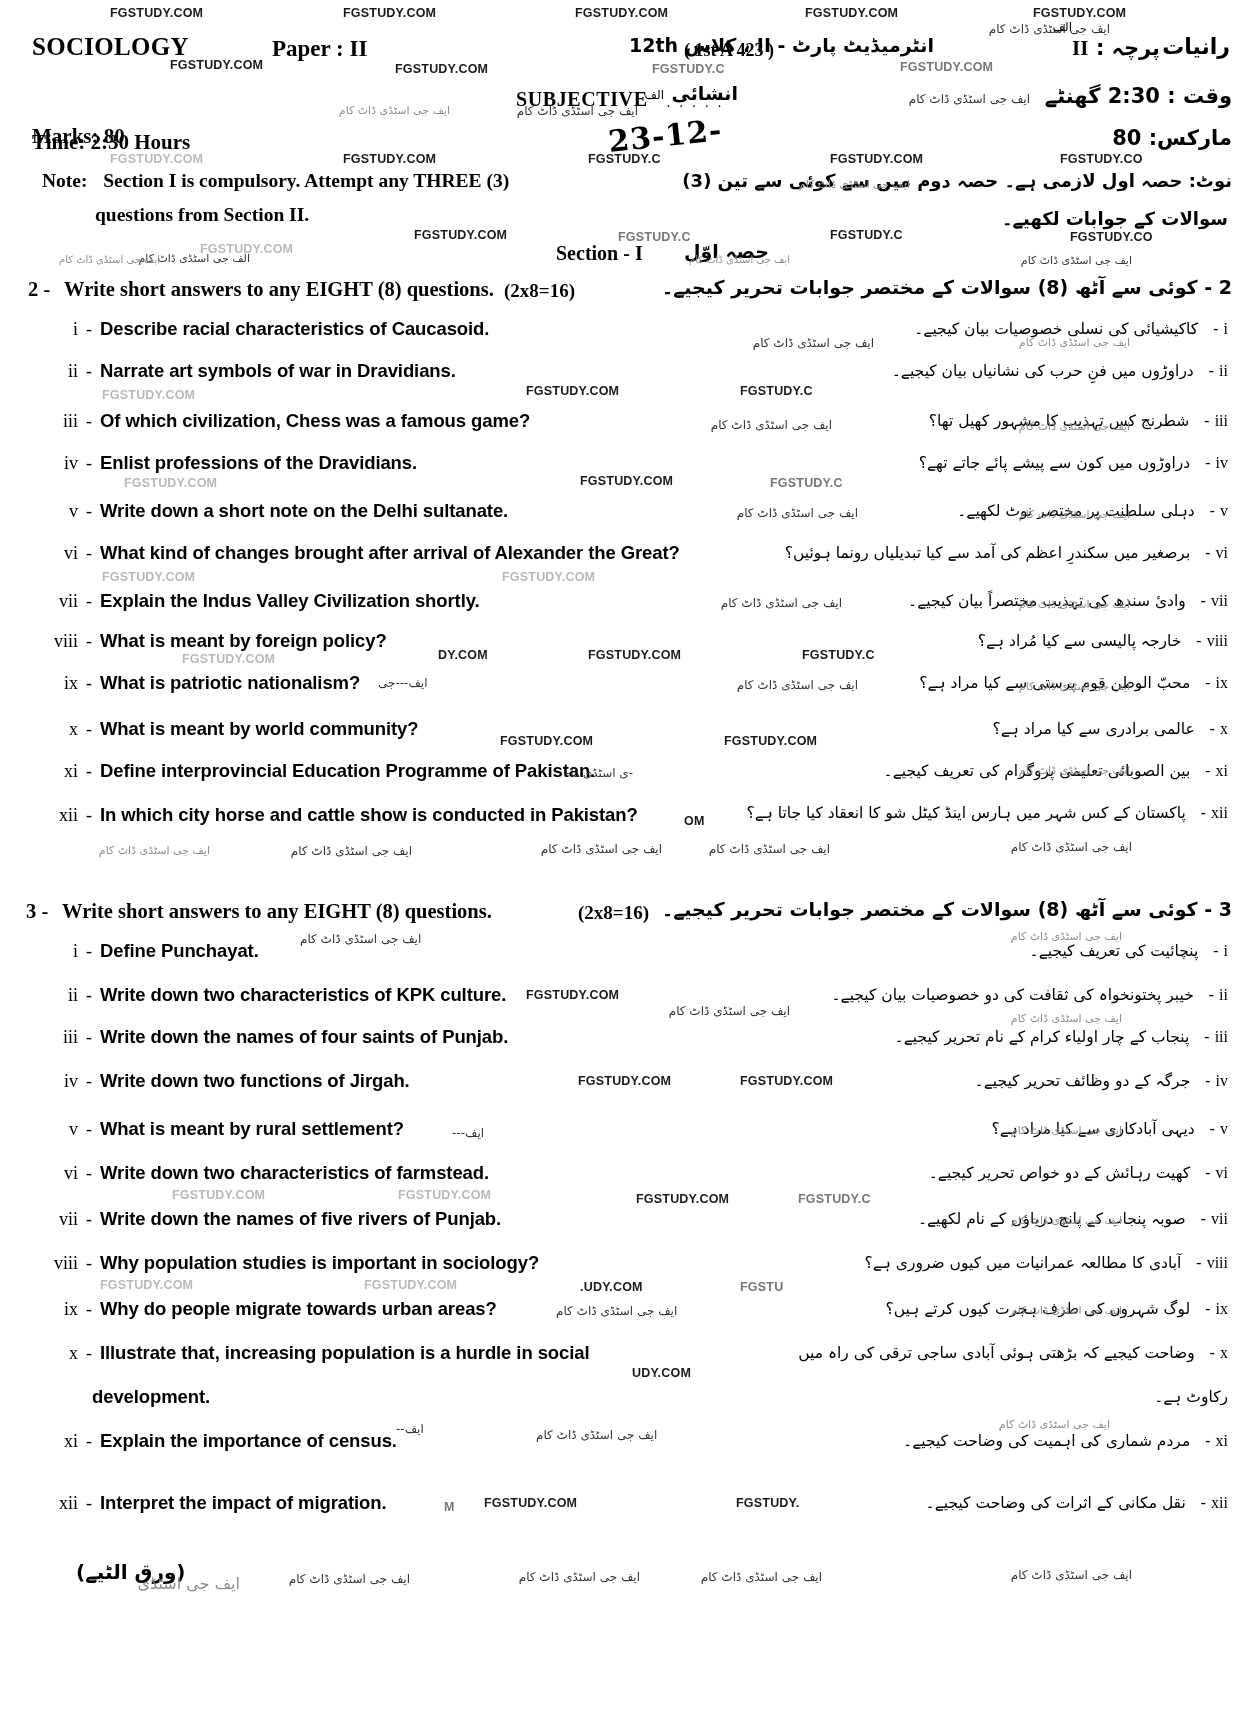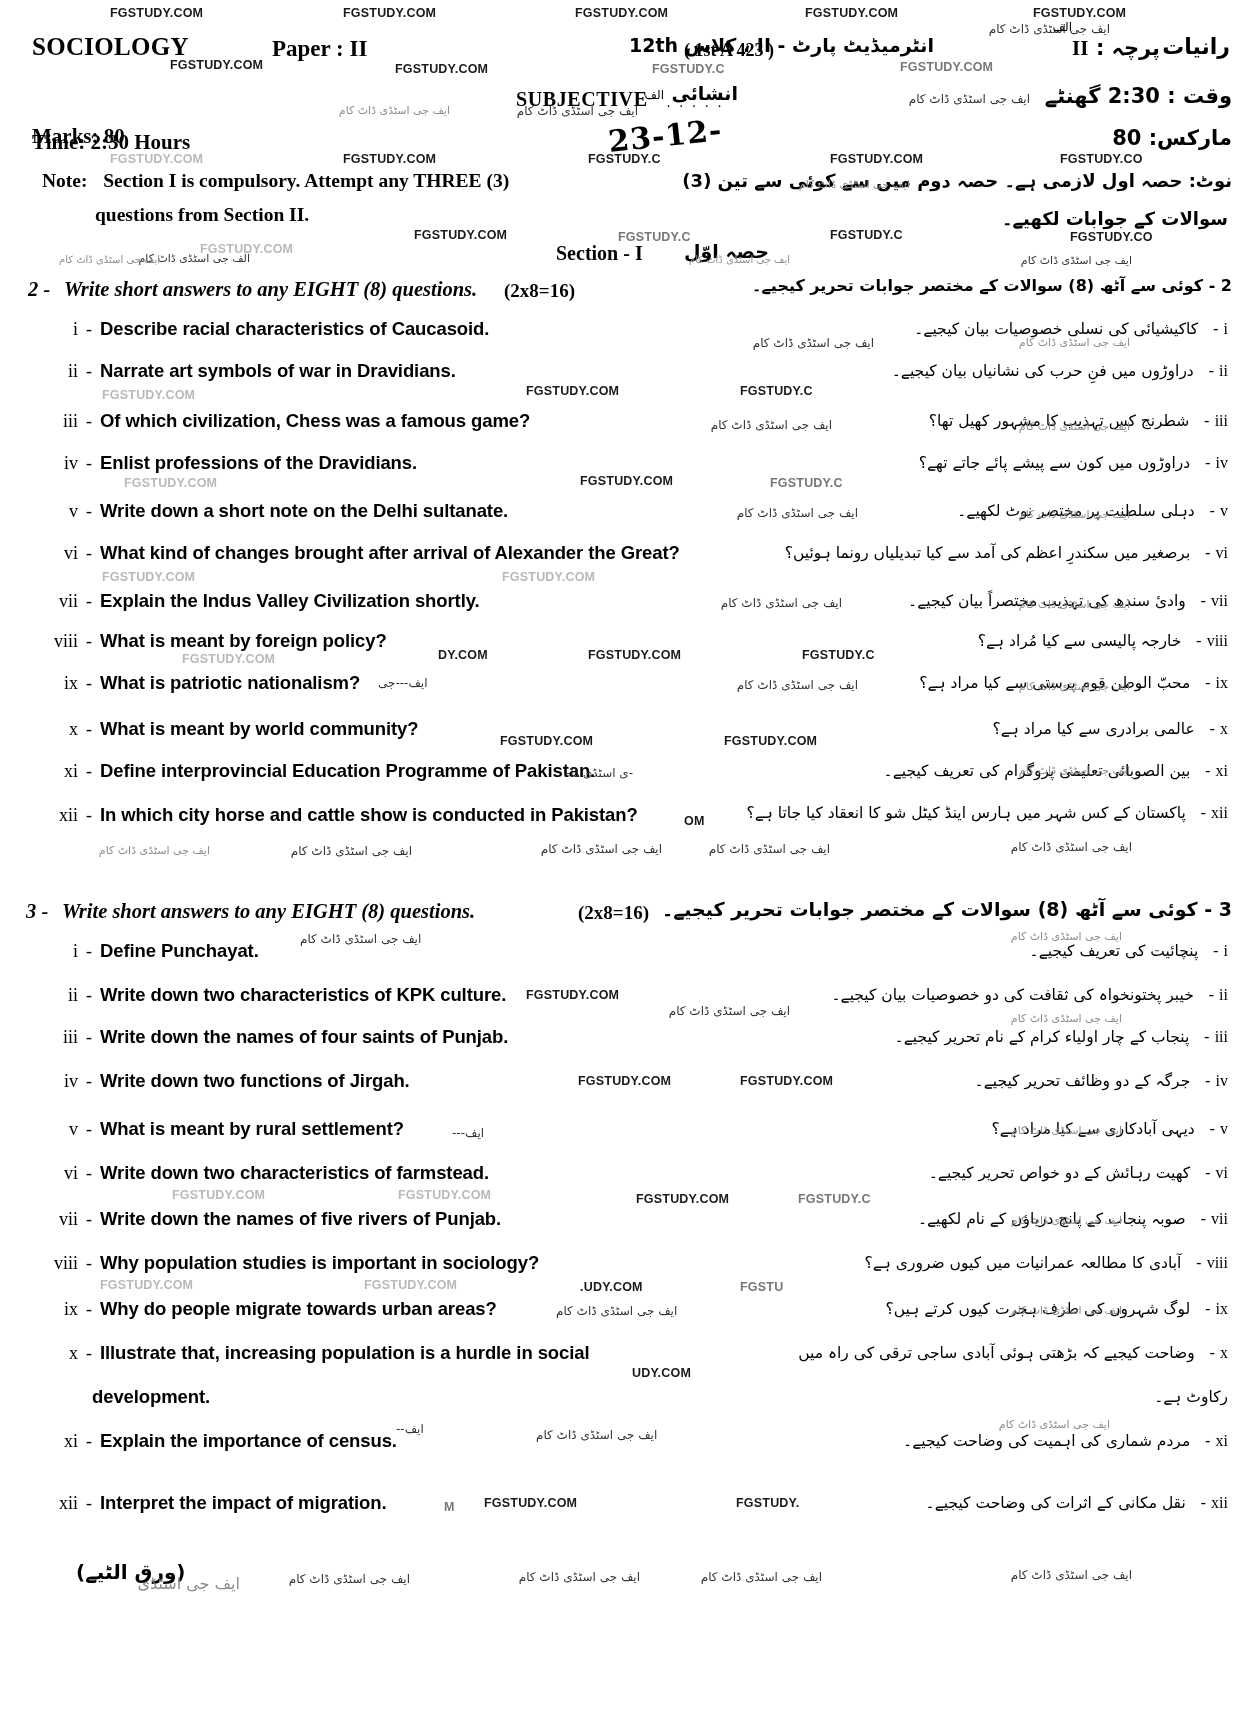--- a/index.html
+++ b/index.html
@@ -44,21 +44,21 @@
   .ur.b{font-weight:bold;}
 
   
   .note-en{
     position:absolute;font-weight:bold;font-size:19.5px;white-space:nowrap;
   }
   .sec-en{position:absolute;font-weight:bold;font-size:20px;}
 
   
   .q-head-en{
-    position:absolute;font-weight:bold;font-size:20.5px;white-space:nowrap;font-style:italic;
+    position:absolute;font-weight:bold;font-size:20.5px;white-space:nowrap;
   }
   .q-marks{position:absolute;font-weight:bold;font-size:19px;}
 
   .item{position:absolute;white-space:nowrap;}
   .item .rn{
     display:inline-block;text-align:right;font-size:18px;
     font-family:"Liberation Serif",serif;
   }
   .item .dash{display:inline-block;width:14px;text-align:center;font-size:18px;}
   .item .txt{
@@ -157,21 +157,21 @@
   <div class="wm-ur" style="right:118px;top:254px;font-size:11px;">ایف جی اسٹڈی ڈاٹ کام</div>
   <div class="wm-ur faint" style="right:460px;top:254px;font-size:10px;">ایف جی اسٹڈی ڈاٹ کام</div>
 
   <div class="q-head-en" style="left:28px;top:278px;">
     <span>2</span>
     <span>-</span>
     <span style="display:inline-block;width:4px;"></span>
     <span>Write short answers to any EIGHT (8) questions.</span>
   </div>
   <div class="q-marks" style="left:504px;top:280px;">(2x8=16)</div>
-  <div class="ur b" style="right:18px;top:276px;font-size:16px;">
+  <div class="ur b" style="right:18px;top:276px;font-size:19px;">
     <span>2</span>
     <span> - </span>
     <span>کوئی سے آٹھ (8) سوالات کے مختصر جوابات تحریر کیجیے۔</span>
   </div>
 
   <div class="item" style="left:44px;top:318px;">
     <span class="rn" style="width:34px;">i</span>
     <span class="dash">-</span>
     <span class="txt">Describe racial characteristics of Caucasoid.</span>
   </div>

